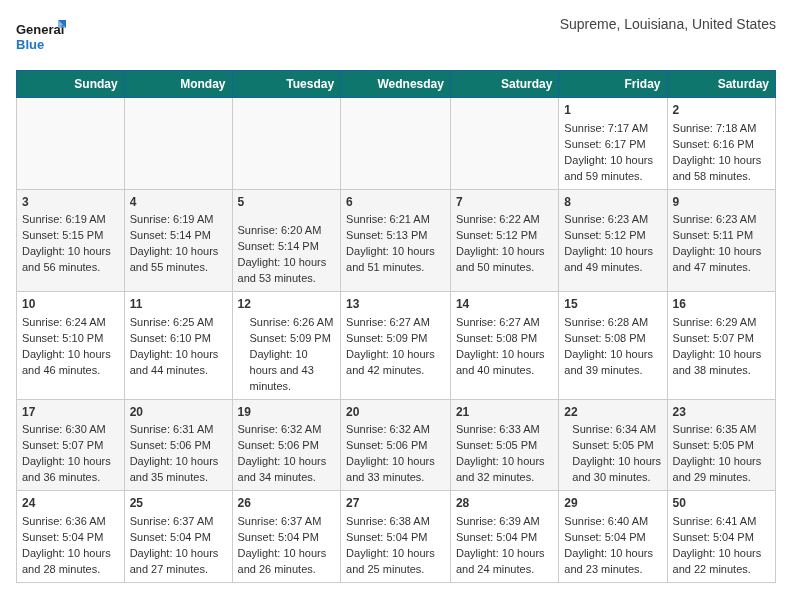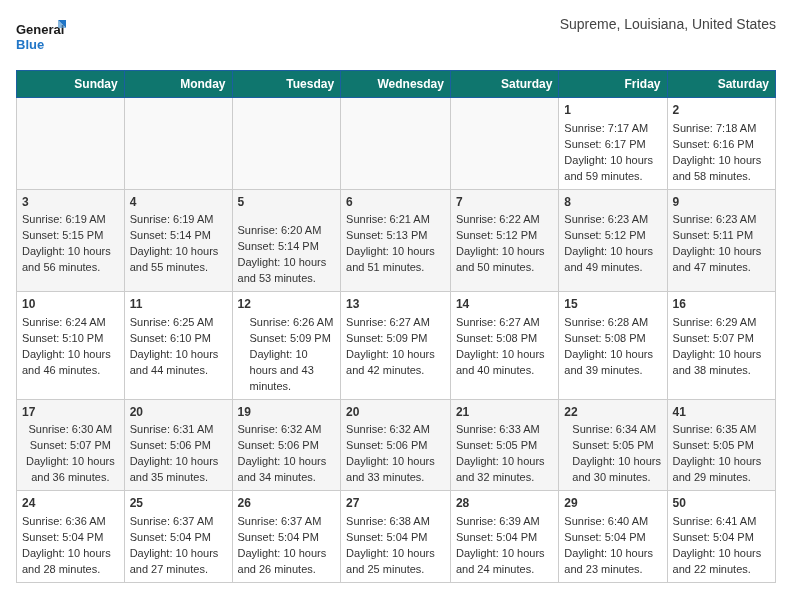--- a/index.html
+++ b/index.html
@@ -209,21 +209,21 @@
         <td>
           <span class="day-number">16</span>
           <div class="day-info" style="white-space: pre-wrap;">Sunrise: 6:29 AM
 Sunset: 5:07 PM
 Daylight: 10 hours and 38 minutes.</div>
         </td>
       </tr>
       <tr>
         <td>
           <span class="day-number">17</span>
-          <div class="day-info" style="white-space: pre-wrap; text-align: center;">Sunrise: 6:30 AM
+          <div class="day-info" style="white-space: pre-wrap;">Sunrise: 6:30 AM
 Sunset: 5:07 PM
 Daylight: 10 hours and 36 minutes.</div>
         </td>
         <td>
           <span class="day-number">20</span>
           <div class="day-info" style="white-space: pre-wrap;">Sunrise: 6:31 AM
 Sunset: 5:06 PM
 Daylight: 10 hours and 35 minutes.</div>
         </td>
         <td>
@@ -244,21 +244,21 @@
 Sunset: 5:05 PM
 Daylight: 10 hours and 32 minutes.</div>
         </td>
         <td>
           <span class="day-number">22</span>
           <div class="day-info" style="white-space: pre-wrap; margin-left: 8px;">Sunrise: 6:34 AM
 Sunset: 5:05 PM
 Daylight: 10 hours and 30 minutes.</div>
         </td>
         <td>
-          <span class="day-number">41</span>
+          <span class="day-number">23</span>
           <div class="day-info" style="white-space: pre-wrap;">Sunrise: 6:35 AM
 Sunset: 5:05 PM
 Daylight: 10 hours and 29 minutes.</div>
         </td>
       </tr>
       <tr>
         <td>
           <span class="day-number">24</span>
           <div class="day-info" style="white-space: pre-wrap;">Sunrise: 6:36 AM
 Sunset: 5:04 PM

